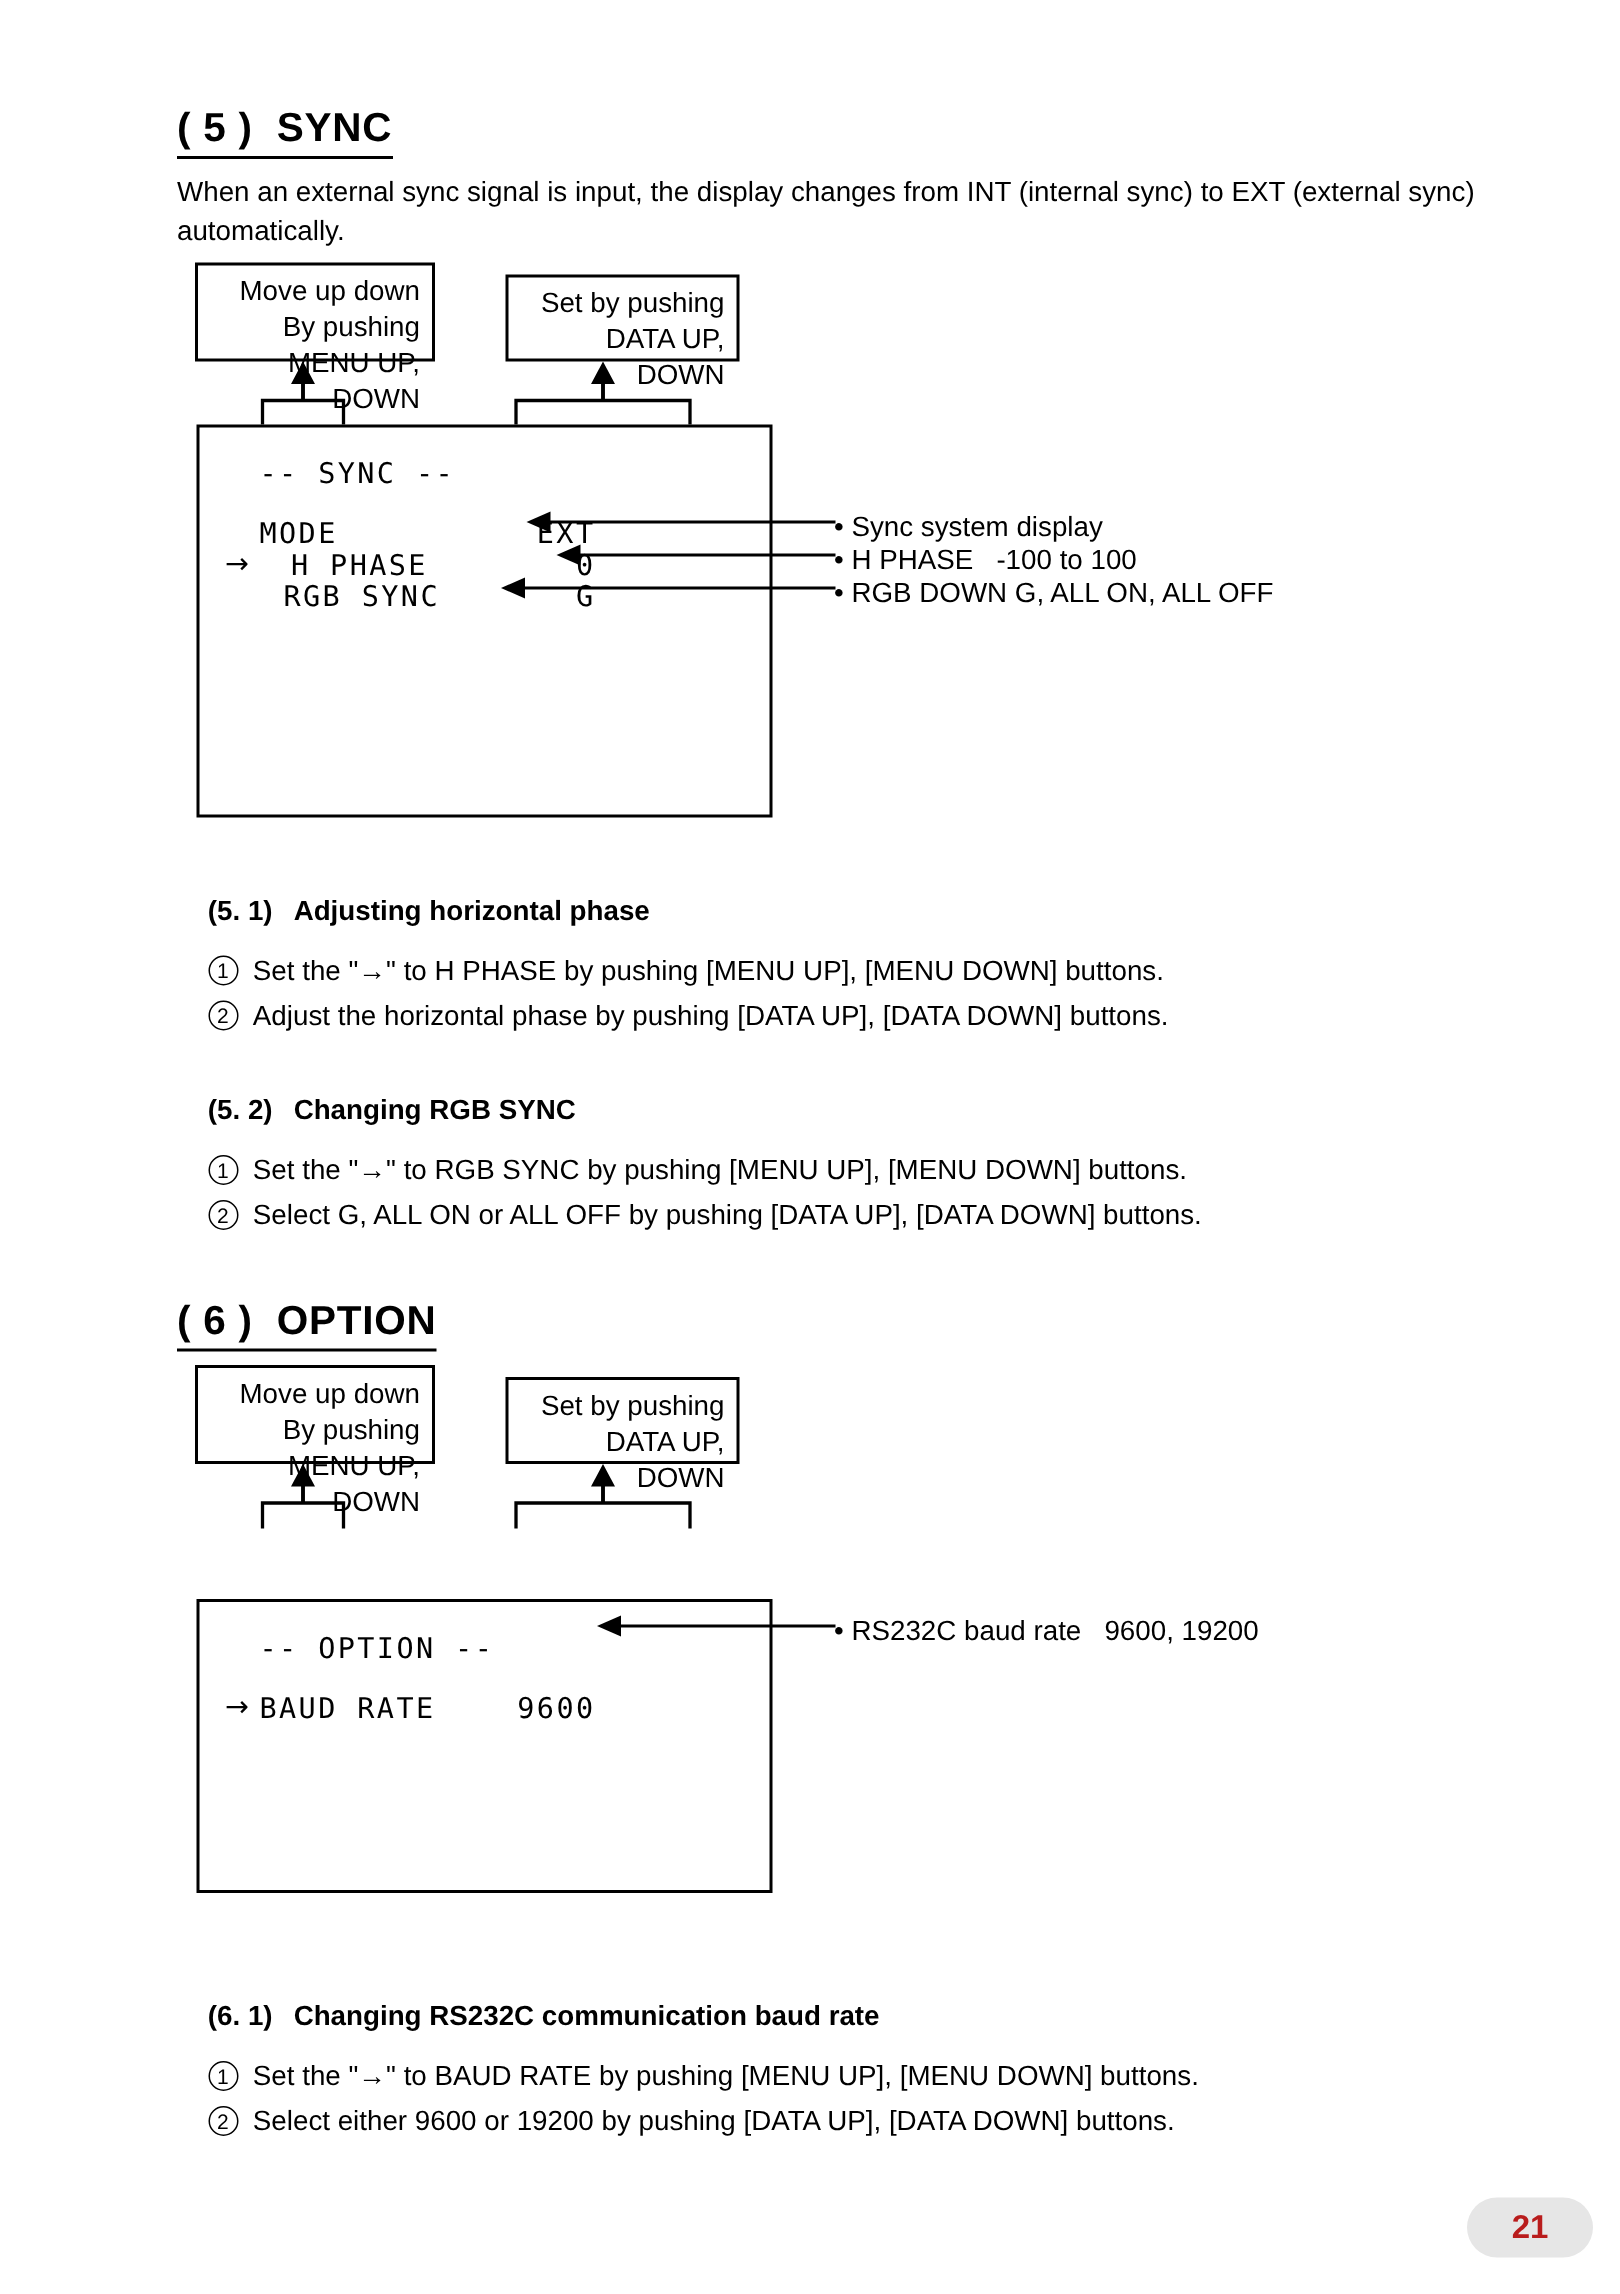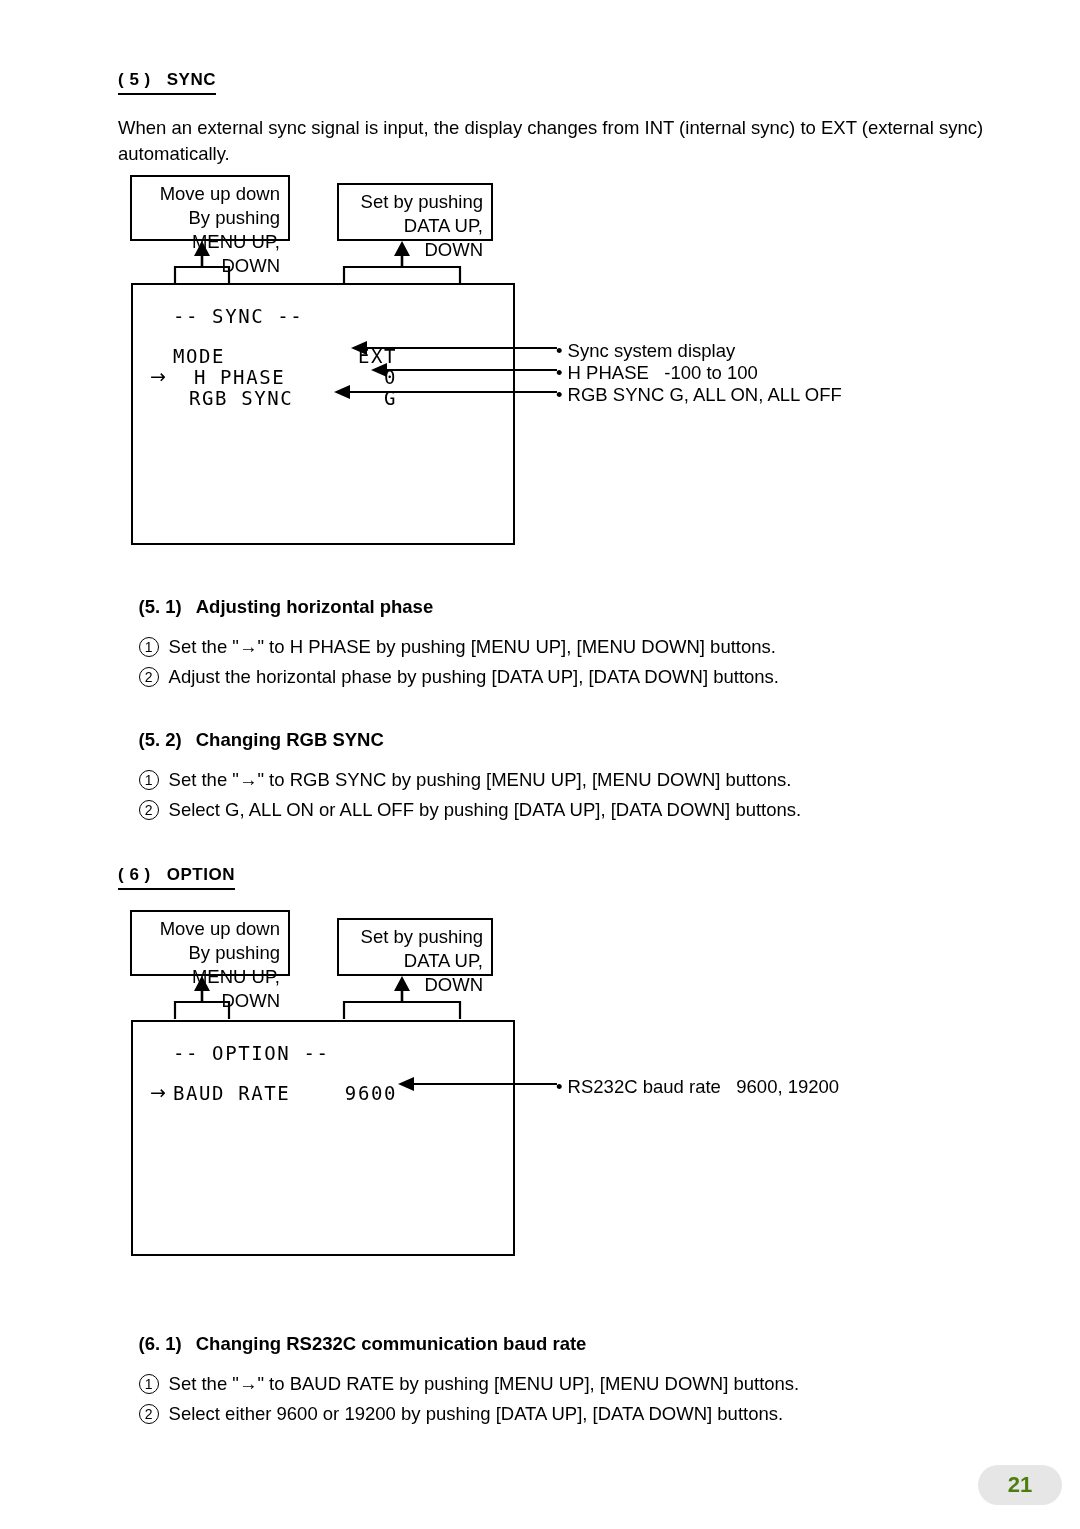--- a/index.html
+++ b/index.html
@@ -19,21 +19,21 @@
   .page {
     position: absolute;
     left: 0; top: 0;
     width: 1080px;
     height: 1529px;
   }
 
   
   .sect-heading {
     position: absolute;
-    font-size: 17px;
+    font-size: 27px;
     font-weight: bold;
     letter-spacing: 0.5px;
     white-space: nowrap;
     border-bottom: 2px solid #000;
     padding-bottom: 3px;
   }
   .sect-heading .num { margin-right: 16px; }
 
   
   .intro {
@@ -131,21 +131,21 @@
 
   
   .page-num {
     position: absolute;
     right: 18px;
     bottom: 24px;
     width: 84px;
     height: 40px;
     background: #e6e6e6;
     border-radius: 20px;
-    color: #4d7c0f;
+    color: #b91c1c;
     font-size: 22px;
     font-weight: bold;
     display: flex;
     align-items: center;
     justify-content: center;
   }
 </style>
 </head>
 <body>
 
@@ -204,21 +204,21 @@
       <line x1="50" y1="34" x2="224" y2="34" stroke="#000" stroke-width="2"></line>
       <polygon points="38,34 54,27 54,41" fill="#000"></polygon>
 
       <line x1="13" y1="56" x2="224" y2="56" stroke="#000" stroke-width="2"></line>
       <polygon points="1,56 17,49 17,63" fill="#000"></polygon>
     </svg>
   </div>
 
   <div class="annot" style="left:556px; top:340px;">• Sync system display</div>
   <div class="annot" style="left:556px; top:362px;">• H PHASE   -100 to 100</div>
-  <div class="annot" style="left:556px; top:384px;">• RGB SYNC G, ALL ON, ALL OFF</div>
+  <div class="annot" style="left:556px; top:384px;">• RGB DOWN G, ALL ON, ALL OFF</div>
 
   <div class="sub-heading" style="left:118px; top:574px;">
     <span class="sh-num">(5. 1)</span><span>Adjusting horizontal phase</span>
   </div>
   <div class="step" style="left:118px; top:614px;">
     <span class="circ">1</span><span>Set the "→" to H PHASE by pushing [MENU UP], [MENU DOWN] buttons.</span>
   </div>
   <div class="step" style="left:118px; top:644px;">
     <span class="circ">2</span><span>Adjust the horizontal phase by pushing [DATA UP], [DATA DOWN] buttons.</span>
   </div>
@@ -253,21 +253,21 @@
   </div>
 
   <div class="connector" style="left:332px; top:976px;">
     <svg width="160" height="44" viewBox="0 0 160 44">
       <path d="M12,43 L12,26 L128,26 L128,43" fill="none" stroke="#000" stroke-width="2.2"></path>
       <line x1="70" y1="26" x2="70" y2="10" stroke="#000" stroke-width="2.6"></line>
       <polygon points="70,0 62,15 78,15" fill="#000"></polygon>
     </svg>
   </div>
 
-  <div class="display-panel" style="left:131px; top:1020px; width:384px; height:236px;">
+  <div class="display-panel" style="left:131px; top:1066px; width:384px; height:196px;">
     <div class="mono title" style="left:40px; top:20px;">-- OPTION --</div>
 
     <div class="osd-cursor" style="left:17px; top:61px;">→</div>
     <div class="mono" style="left:40px; top:60px;">BAUD RATE</div>
     <div class="mono val" style="left:190px; top:60px; width:74px;">9600</div>
   </div>
 
   <div class="leader" style="left:385px; top:1072px;">
     <svg width="190" height="30" viewBox="0 0 190 30">
       <line x1="25" y1="12" x2="172" y2="12" stroke="#000" stroke-width="2"></line>

